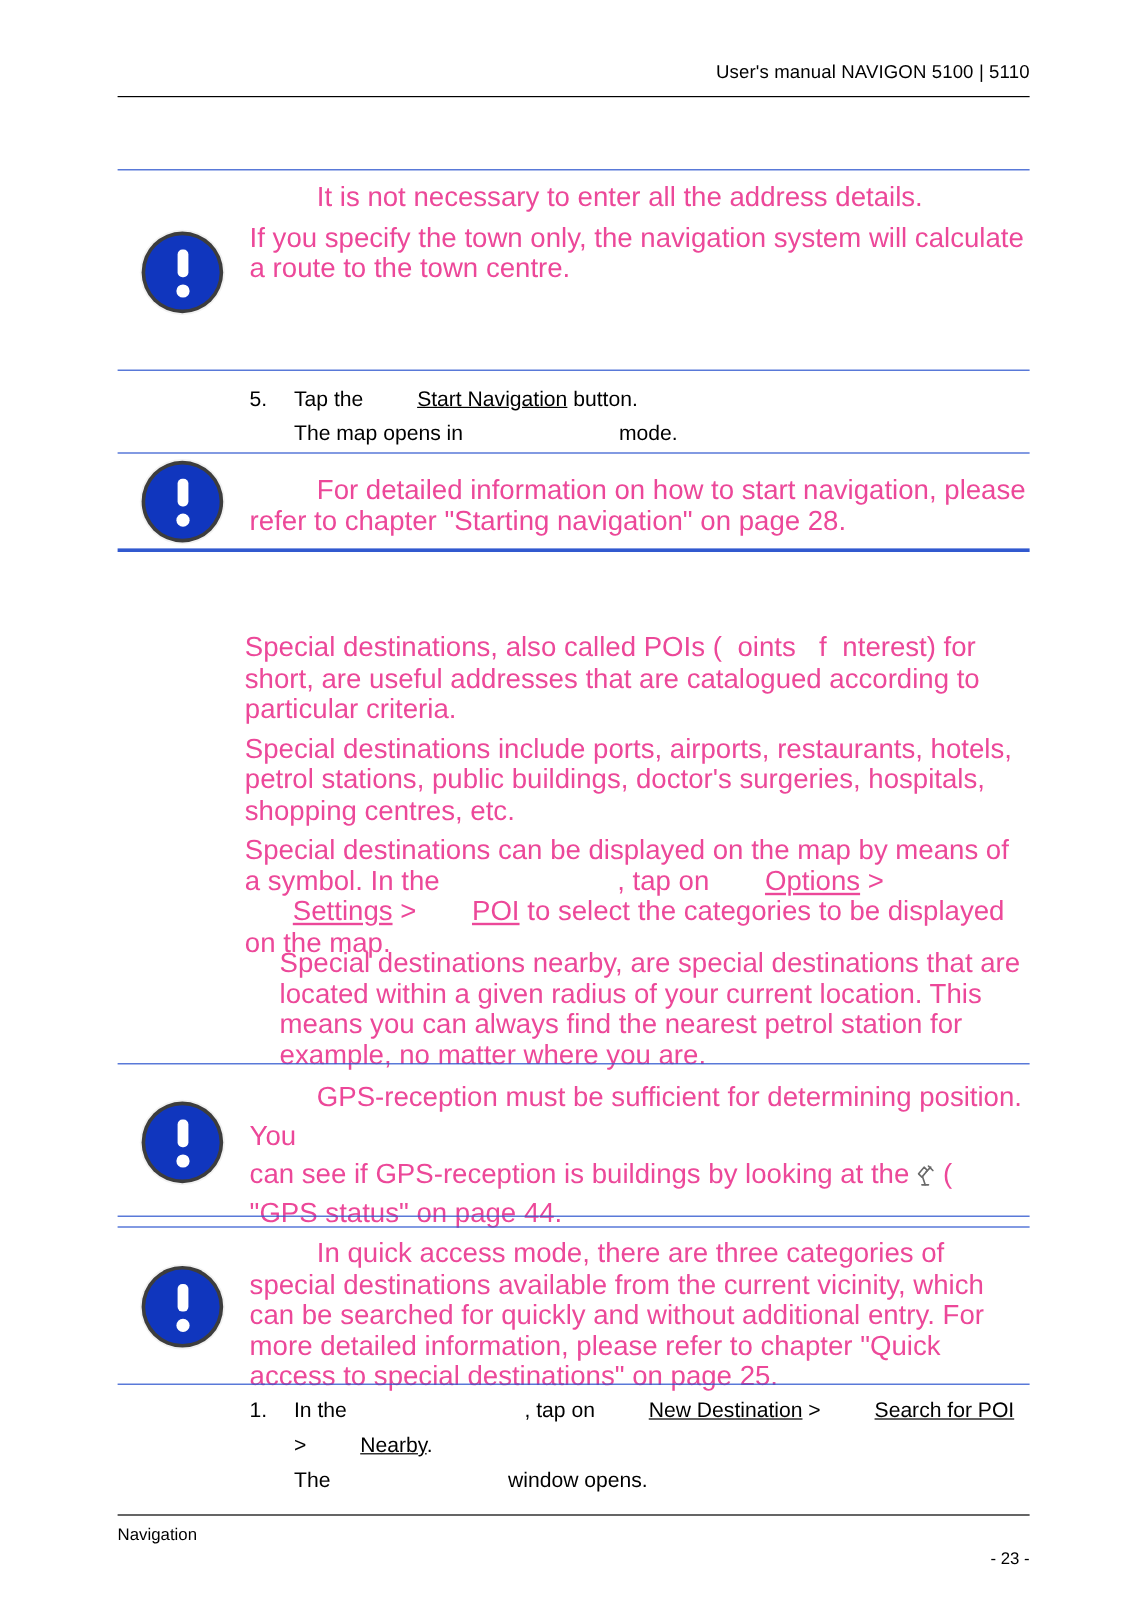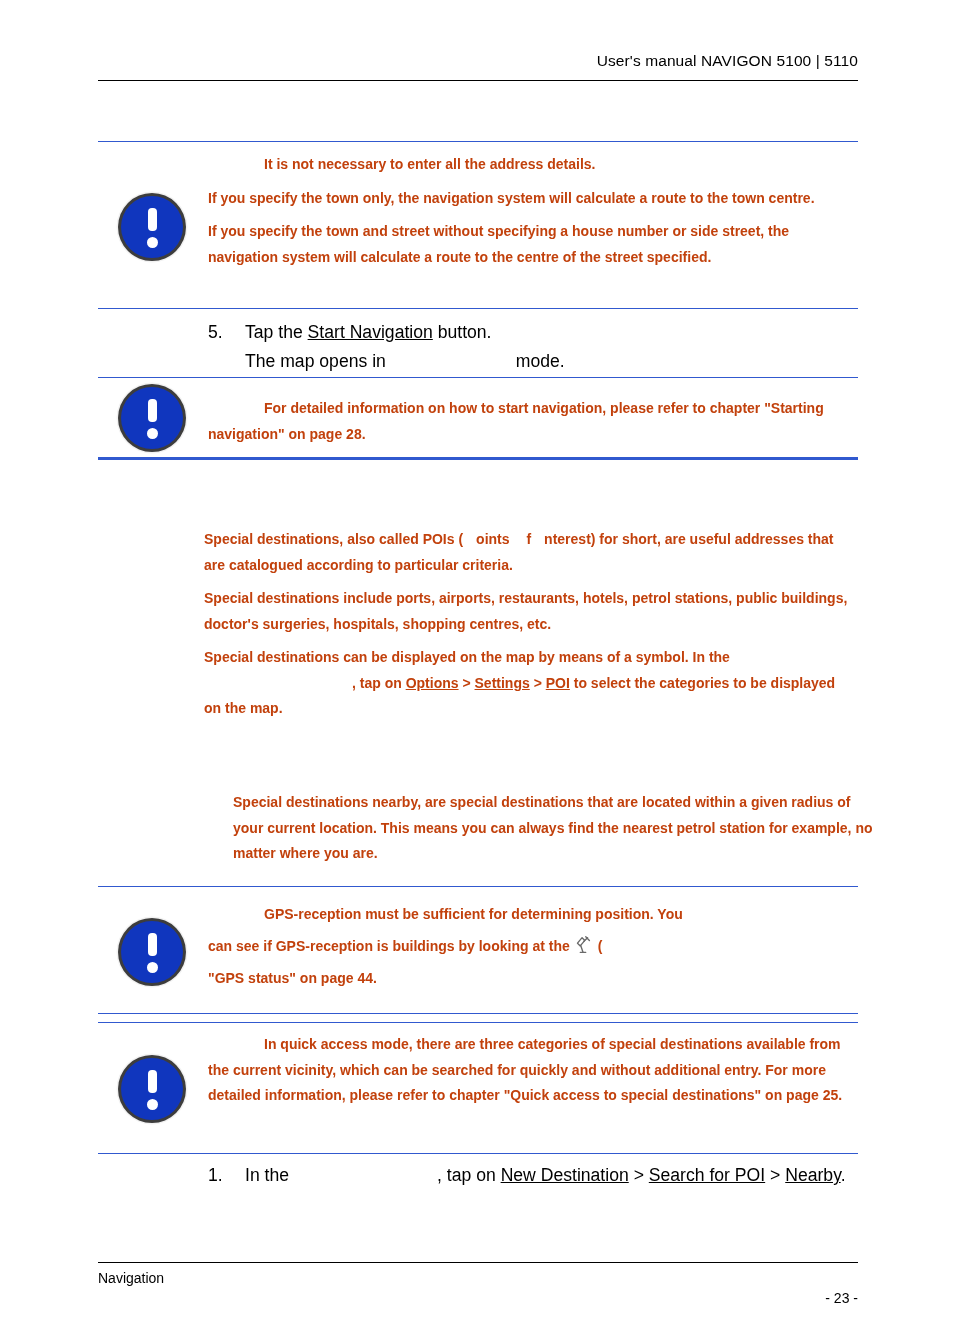--- a/index.html
+++ b/index.html
@@ -113,36 +113,36 @@
     margin-left: -5.5px;
     width: 11px;
     height: 11px;
     border-radius: 50%;
     background: #ffffff;
   }
 
   
   .text-block {
     position: absolute;
-    font-size: 14px;
+    font-size: 23px;
     line-height: 25.5px;
-    color: #c2410c;
-    font-weight: bold;
+    color: #ec4899;
   }
   .para {
     margin: 0 0 8px 0;
   }
   .para:last-child {
     margin-bottom: 0;
   }
   .indent-first {
     text-indent: 56px;
   }
   .u {
     text-decoration: underline;
+    margin-left: 40px;
   }
   
   .gap-sm { display: inline-block; width: 13px; }
   .gap-xl { display: inline-block; width: 130px; }
   .gap-xxl { display: inline-block; width: 148px; }
 
   
   .step {
     position: absolute;
     font-size: 17.6px;
@@ -178,21 +178,20 @@
 
   <div class="header">User's manual NAVIGON 5100 | 5110</div>
   <div class="header-rule"></div>
 
   <div class="rule" style="top:141px;"></div>
 
   <div class="note-icon" style="left:121px; top:196px;"></div>
   <div class="text-block" style="left:208px; top:152px; width:648px;">
     <p class="para indent-first">It is not necessary to enter all the address details.</p>
     <p class="para">If you specify the town only, the navigation system will calculate a route to the town centre.</p>
-    <p class="para">If you specify the town and street without specifying a house number or side street, the navigation system will calculate a route to the centre of the street specified.</p>
   </div>
 
   <div class="rule" style="top:308px;"></div>
 
   <div class="step" style="left:208px; top:318px; width:648px;">
     <div class="step-row">
       <span class="step-num">5.</span>
       <span class="step-body">
         <span>Tap the</span>
         <span class="u">Start Navigation</span>
@@ -248,20 +247,21 @@
     <p class="para indent-first">In quick access mode, there are three categories of special destinations available from the current vicinity, which can be searched for quickly and without additional entry. For more detailed information, please refer to chapter "Quick access to special destinations" on page 25.</p>
   </div>
 
   <div class="rule" style="top:1153px;"></div>
 
   <div class="step" style="left:208px; top:1161px; width:648px;">
     <div class="step-row">
       <span class="step-num">1.</span>
       <span class="step-body"><span>In the</span><span class="gap-xxl"></span><span>, tap on</span> <span class="u">New Destination</span> <span>&gt;</span> <span class="u">Search for POI</span> <span>&gt;</span> <span class="u">Nearby</span><span>.</span></span>
     </div>
+    <div class="step-sub"><span>The</span><span class="gap-xxl"></span><span>window opens.</span></div>
   </div>
 
   <div class="footer-rule"></div>
   <div class="footer">
     <span class="footer-left">Navigation</span>
     <span class="footer-right">- 23 -</span>
   </div>
 
 </div>
 

